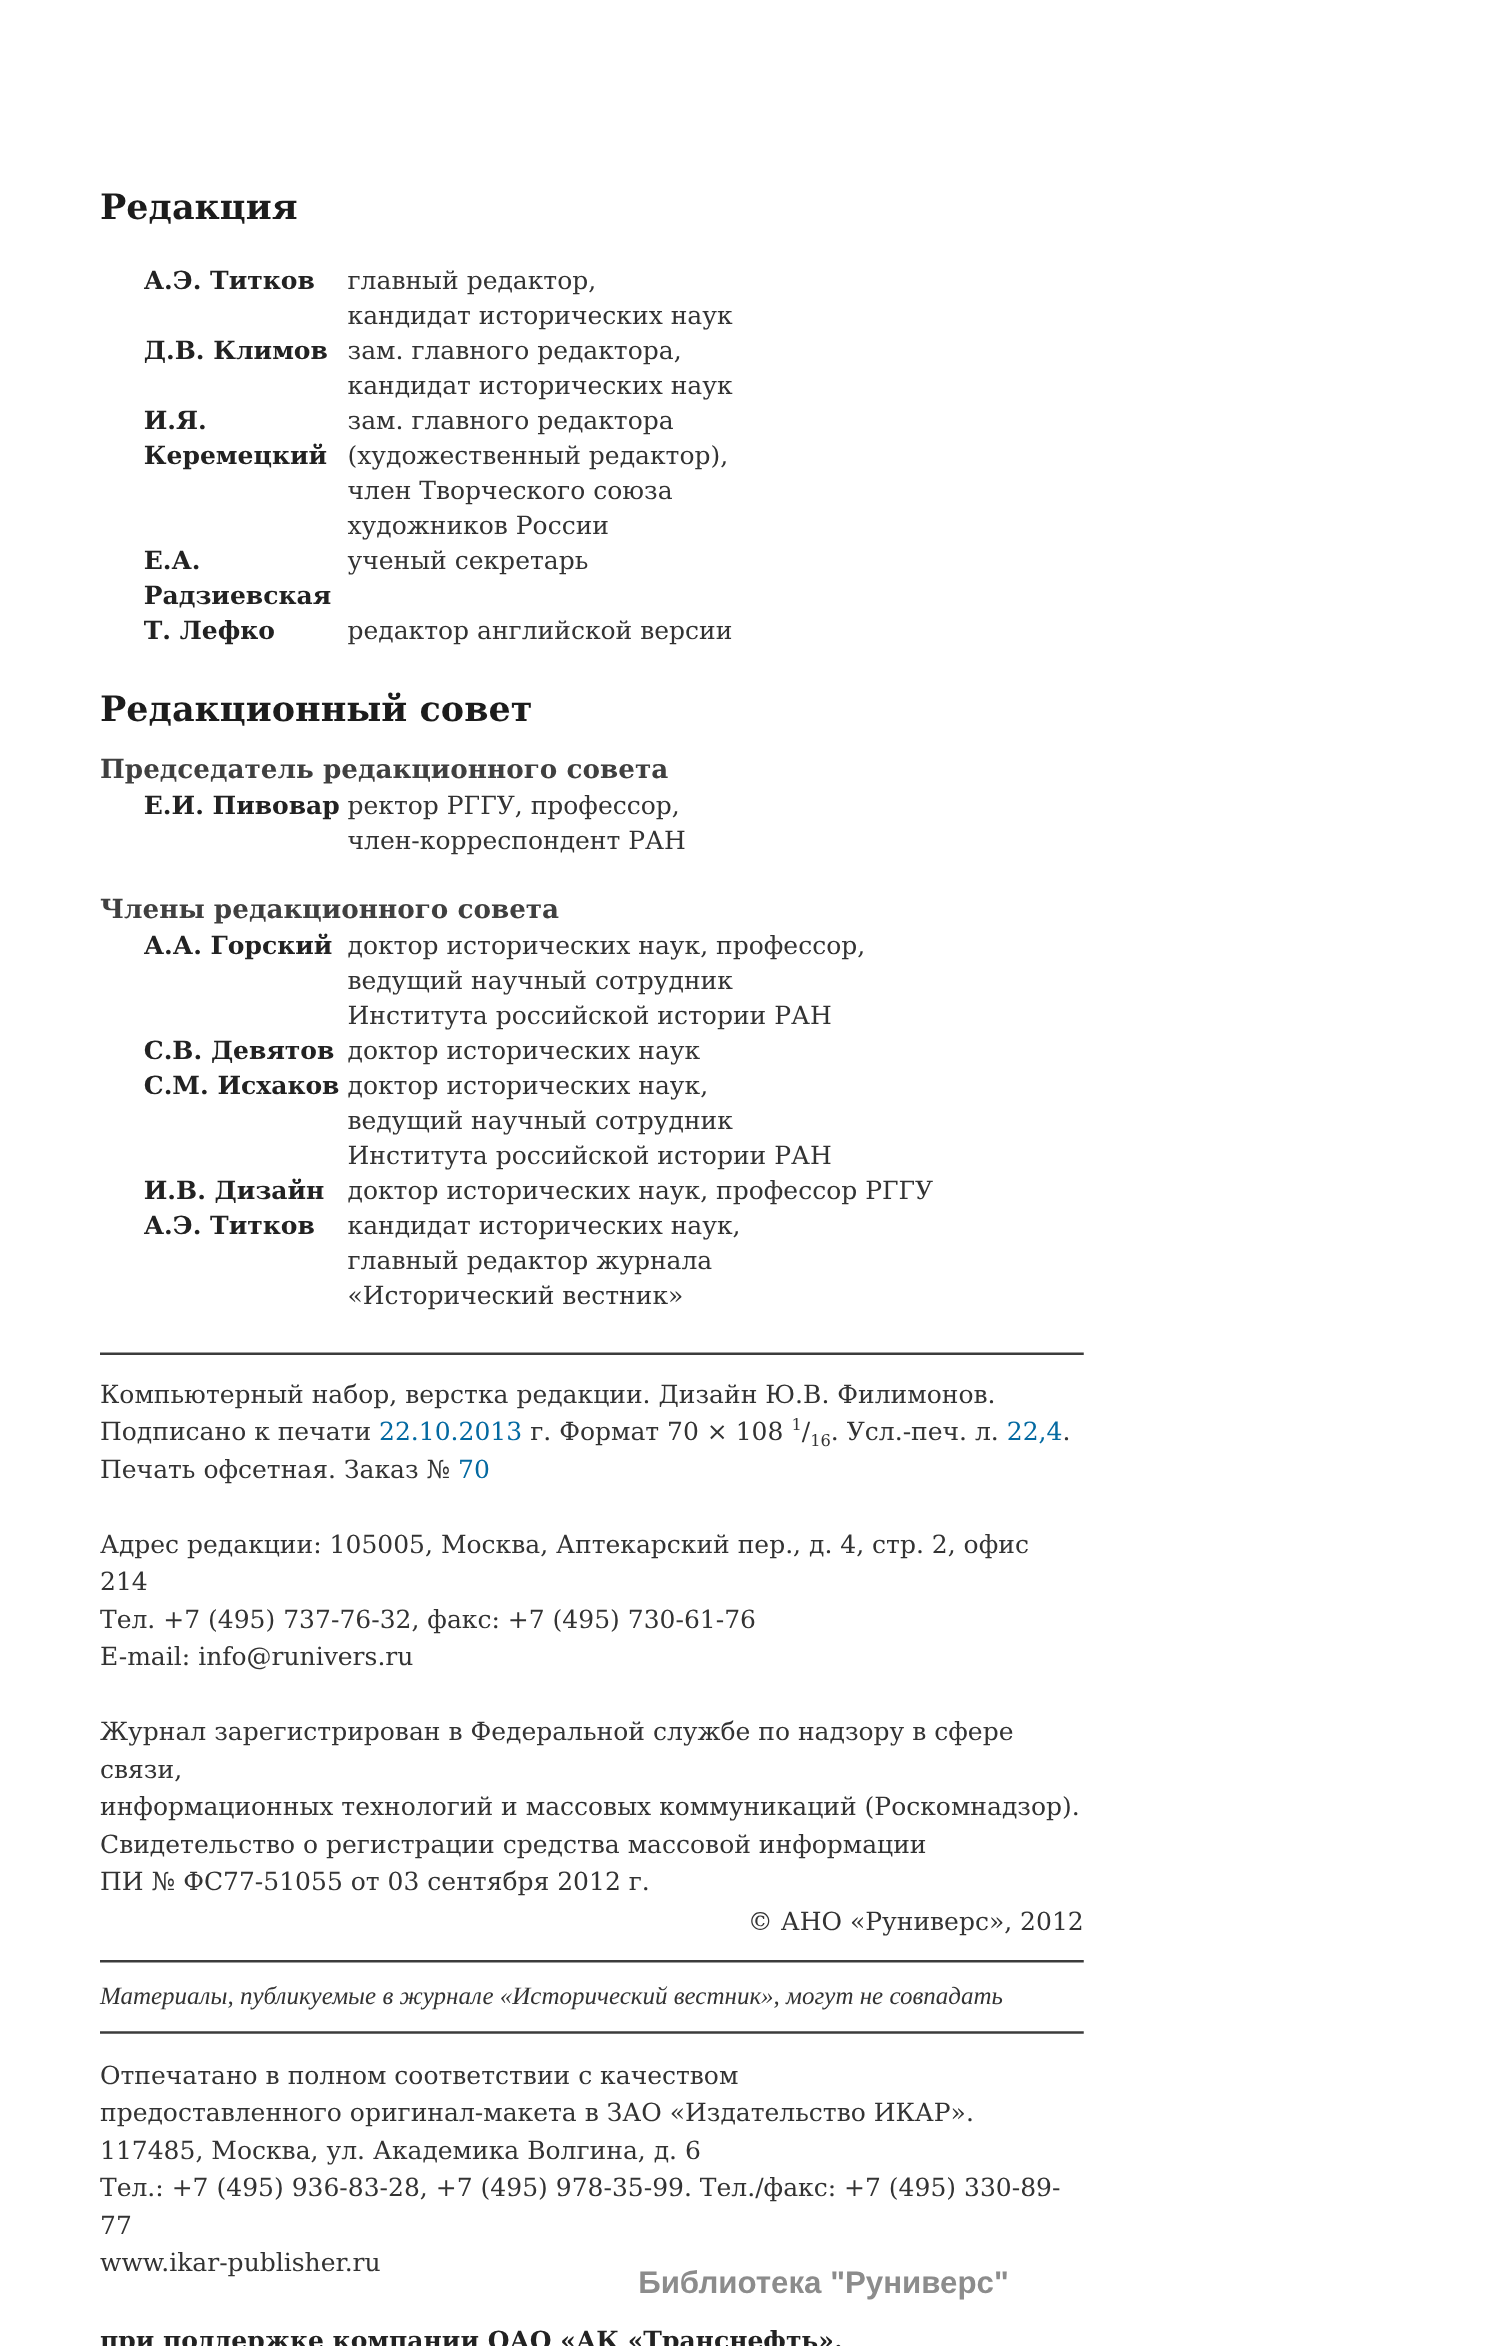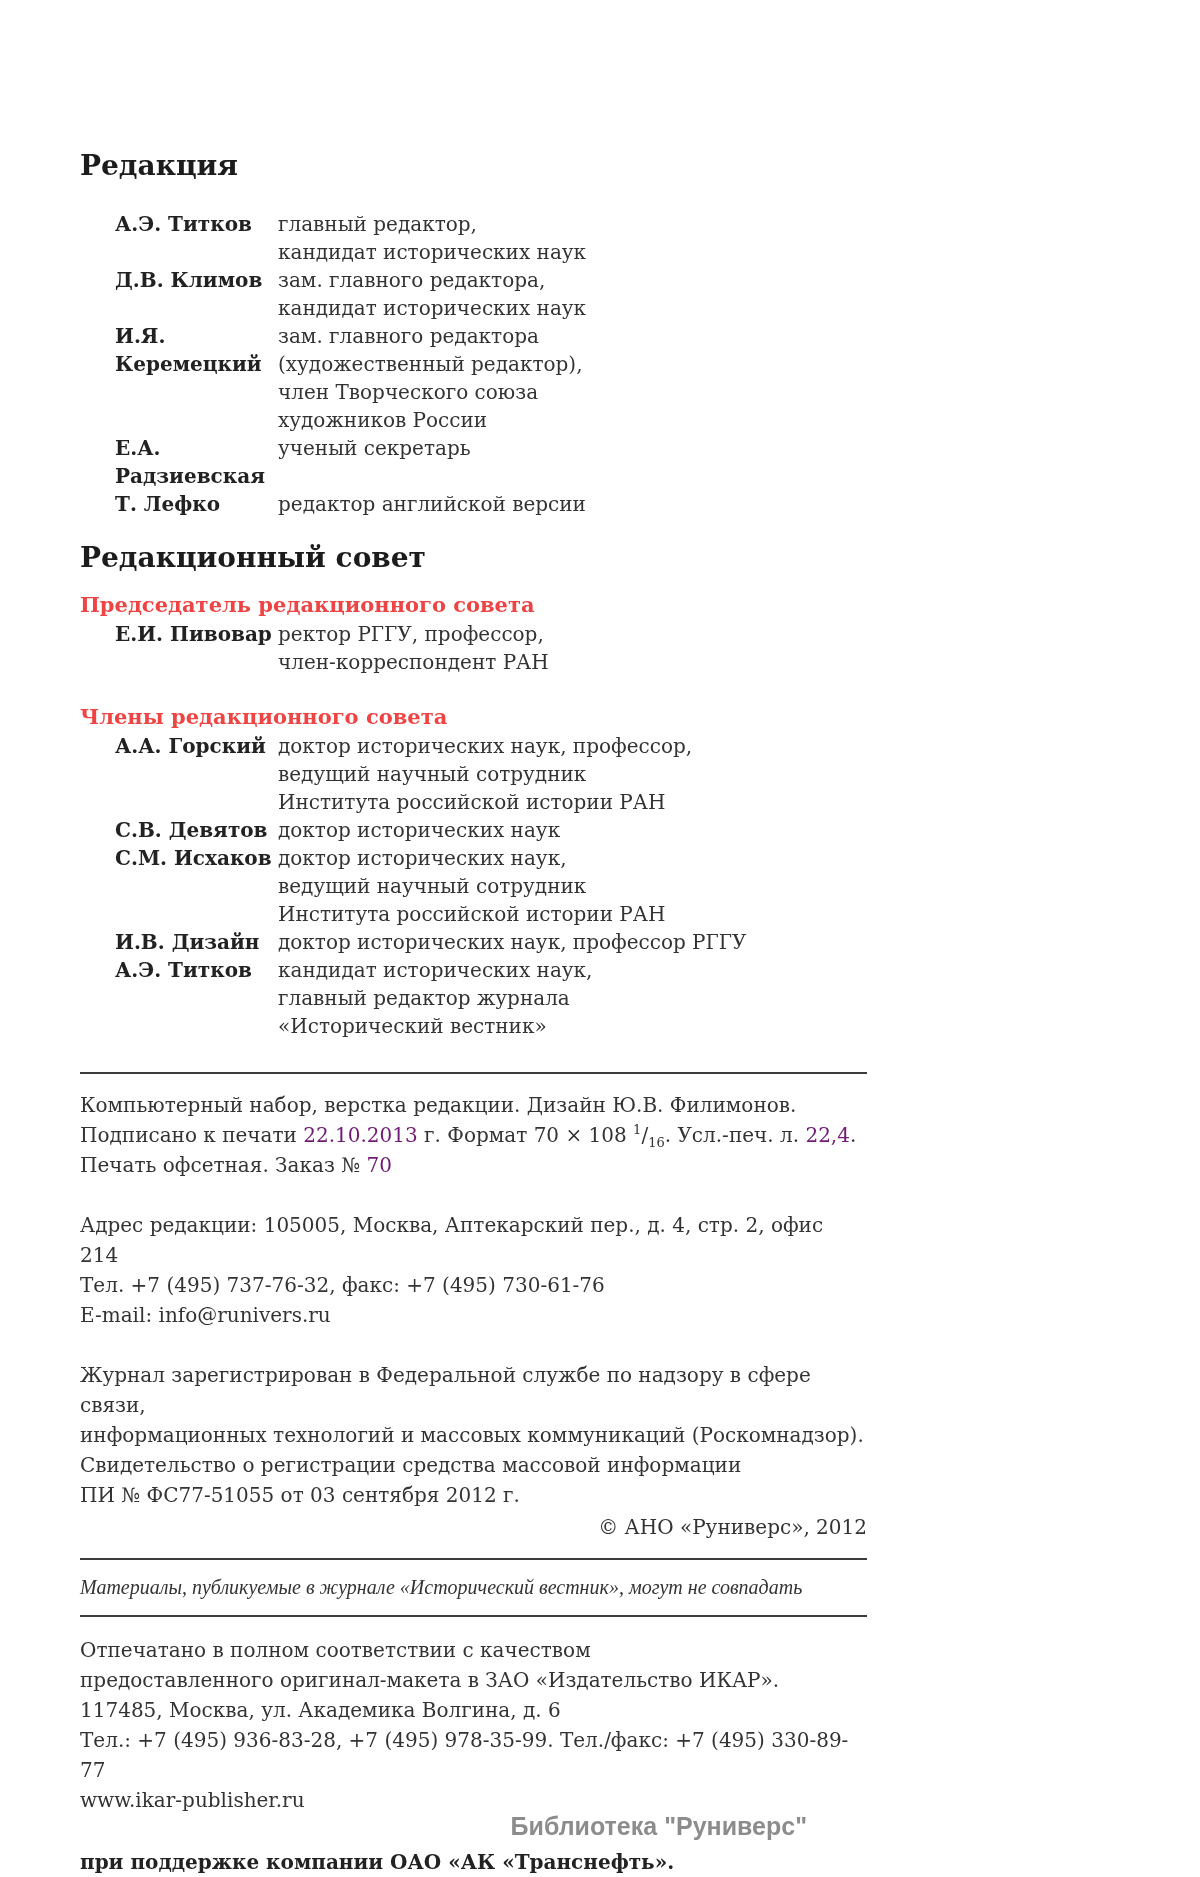--- a/index.html
+++ b/index.html
@@ -17,43 +17,43 @@
     line-height:28px;
   }
   h1.sec-title {
     font-size:28px; line-height:32px;
     font-weight:700; color:#1c1c1c;
     margin:0 0 28px 0;
   }
   .council h1.sec-title { margin-bottom:16px; }
   .subhead {
     font-size:21px; line-height:30px;
-    font-weight:700; color:#ef4444;
+    font-weight:700; color:#404040;
     margin:0;
   }
   .ed-row {
     display:grid;
     grid-template-columns:163px 1fr;
     padding-left:35px;
   }
   .ed-name { font-weight:700; color:#222222; }
-  .council { margin-top:24px; }
+  .council { margin-top:34px; }
   .members-block { margin-top:26px; }
   .rule {
     border:none; height:0;
     border-top:2px solid #3c3c3c;
     margin:0;
   }
   .rule-1 { margin:32px 0 16px 0; }
   .rule-2 { margin:16px 0 12px 0; }
   .rule-3 { margin:12px 0 18px 0; }
   .lower { line-height:30px; }
   .block { margin-top:30px; }
   .block.first { margin-top:0; }
-  .red { color:#701a75; }
+  .red { color:#0369a1; }
   sup { font-size:13px; vertical-align:super; line-height:0; }
   sub { font-size:13px; vertical-align:sub; line-height:0; }
   .copyright-line { text-align:right; margin-top:2px; }
   .disclaimer { font-style:italic; line-height:31px;font-family:Liberation Serif, serif; }
   .printed-block { margin-top:0; }
   .support-block { margin-top:32px; font-weight:700; color:#222222; }
   .footer-mark {
     position:absolute;
     top:1812px; right:157px;
     font-family:"Liberation Sans", sans-serif;

